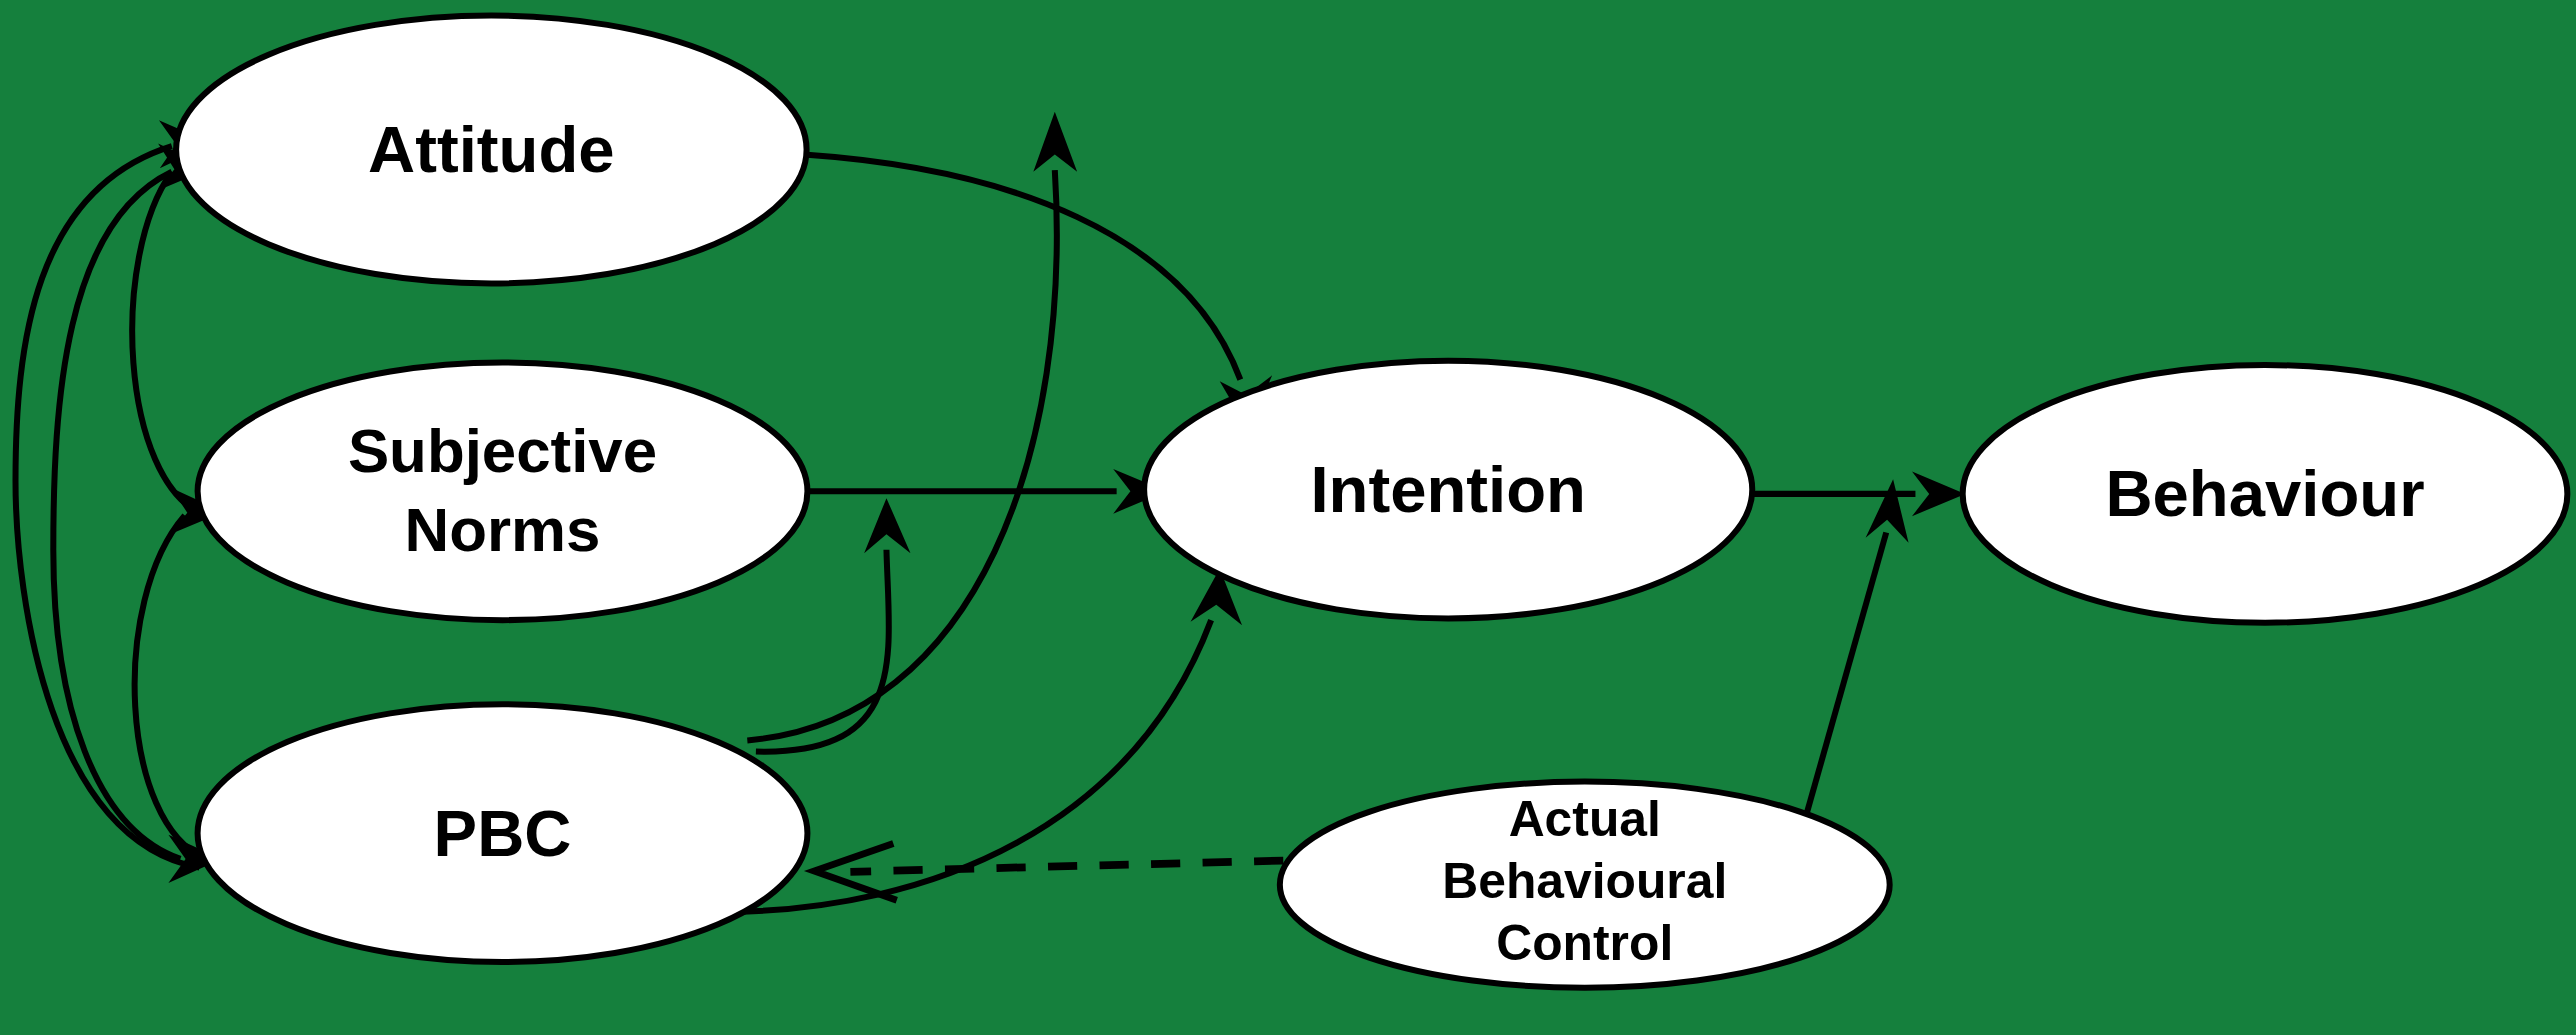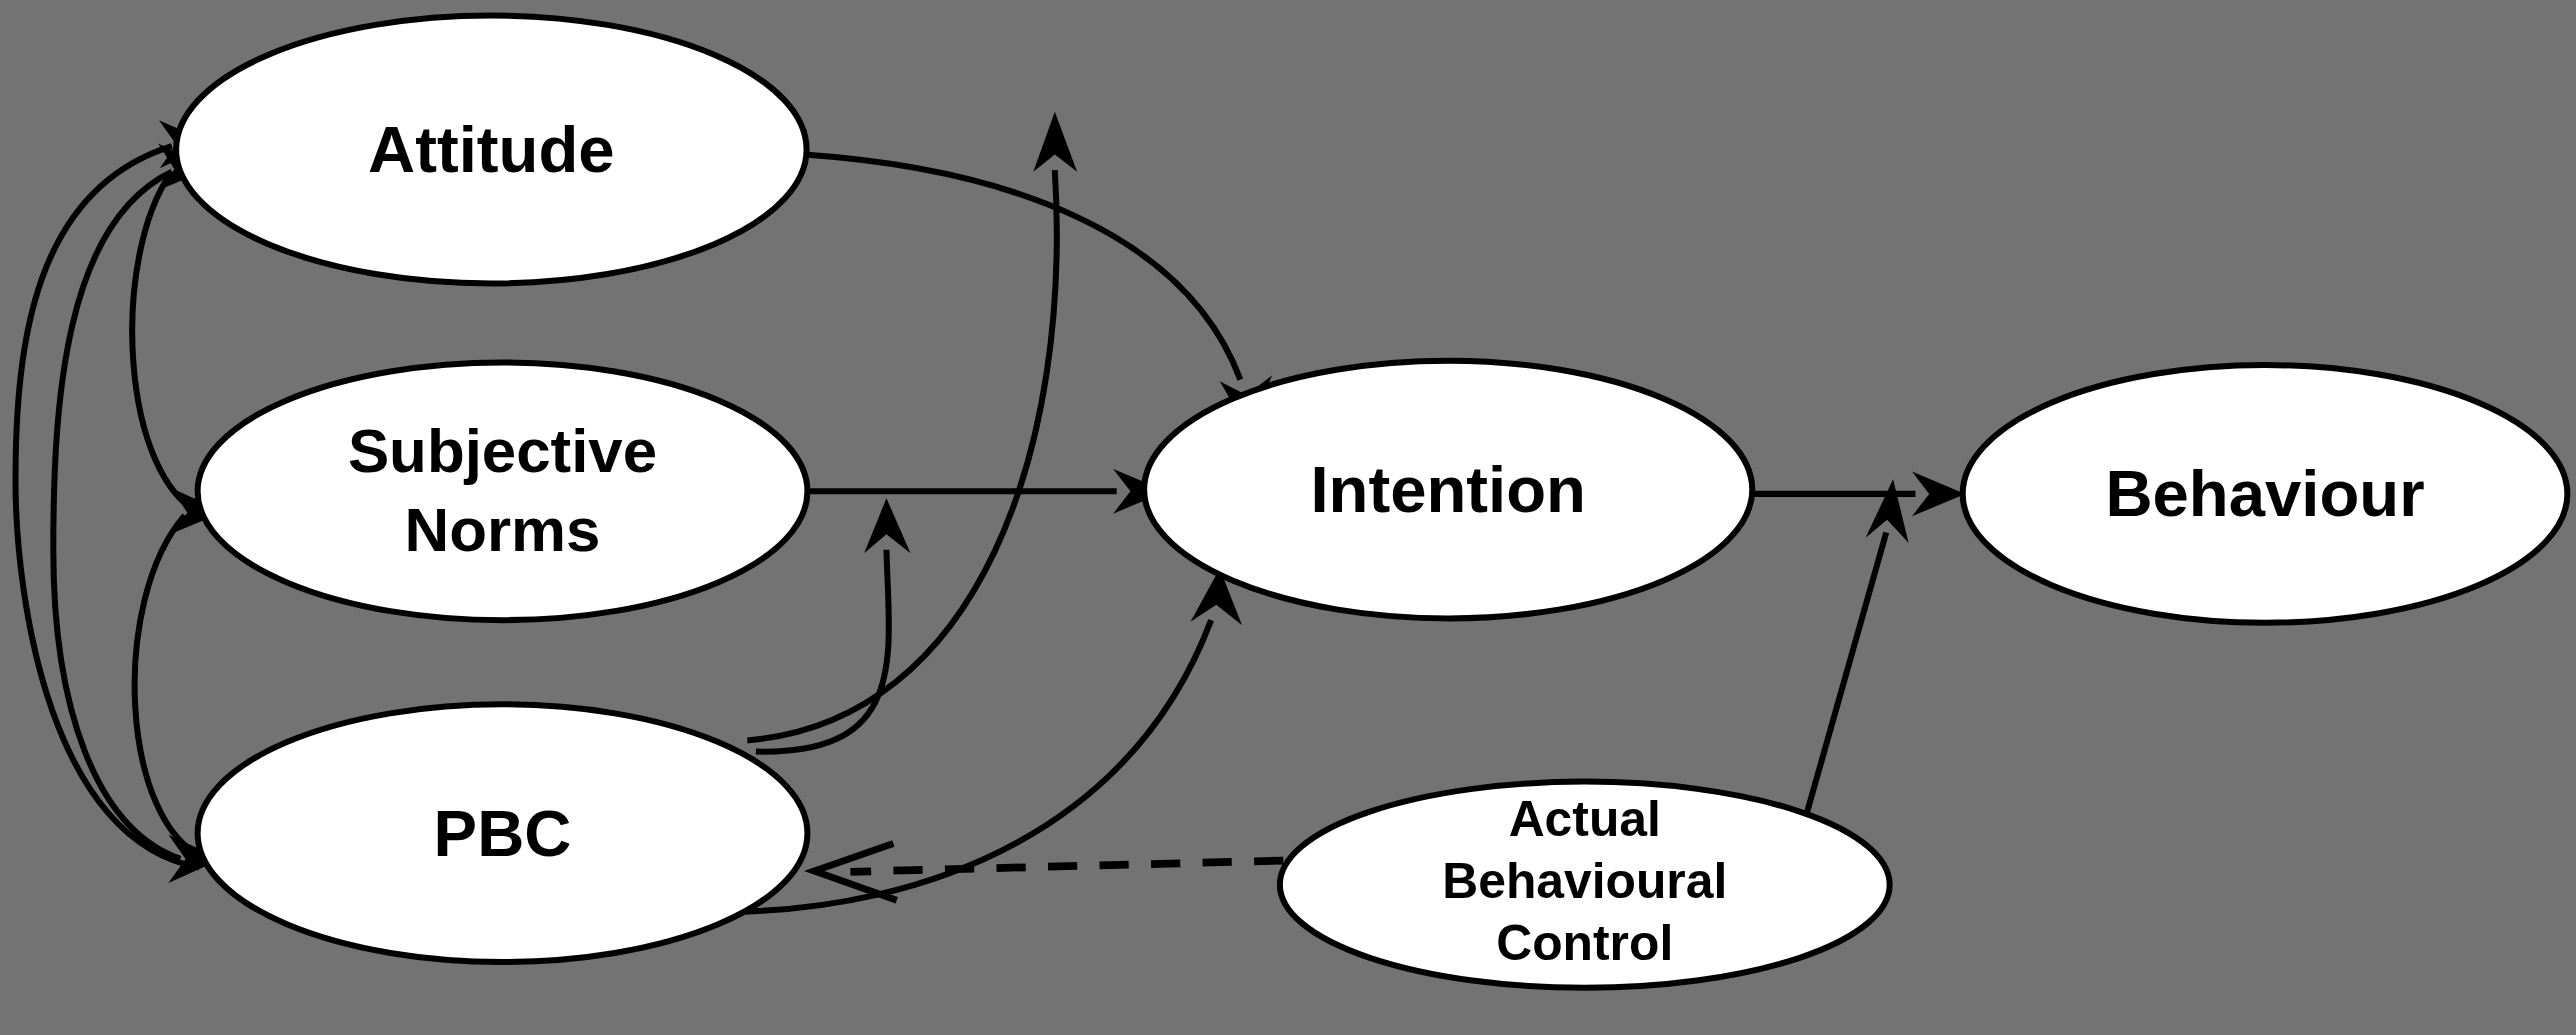--- a/index.html
+++ b/index.html
@@ -7,21 +7,21 @@
     padding: 0;
     background: #ffffff;
   }
   body {
     font-family: "Liberation Sans", sans-serif;
   }
   #diagram-root {
     position: relative;
     width: 2576px;
     height: 1035px;
-    background: #737373;
+    background: #15803d;
     overflow: hidden;
   }
   svg#tpb-svg {
     display: block;
     width: 2576px;
     height: 1035px;
   }
   .node-ellipse {
     fill: #ffffff;
     stroke: #000000;

